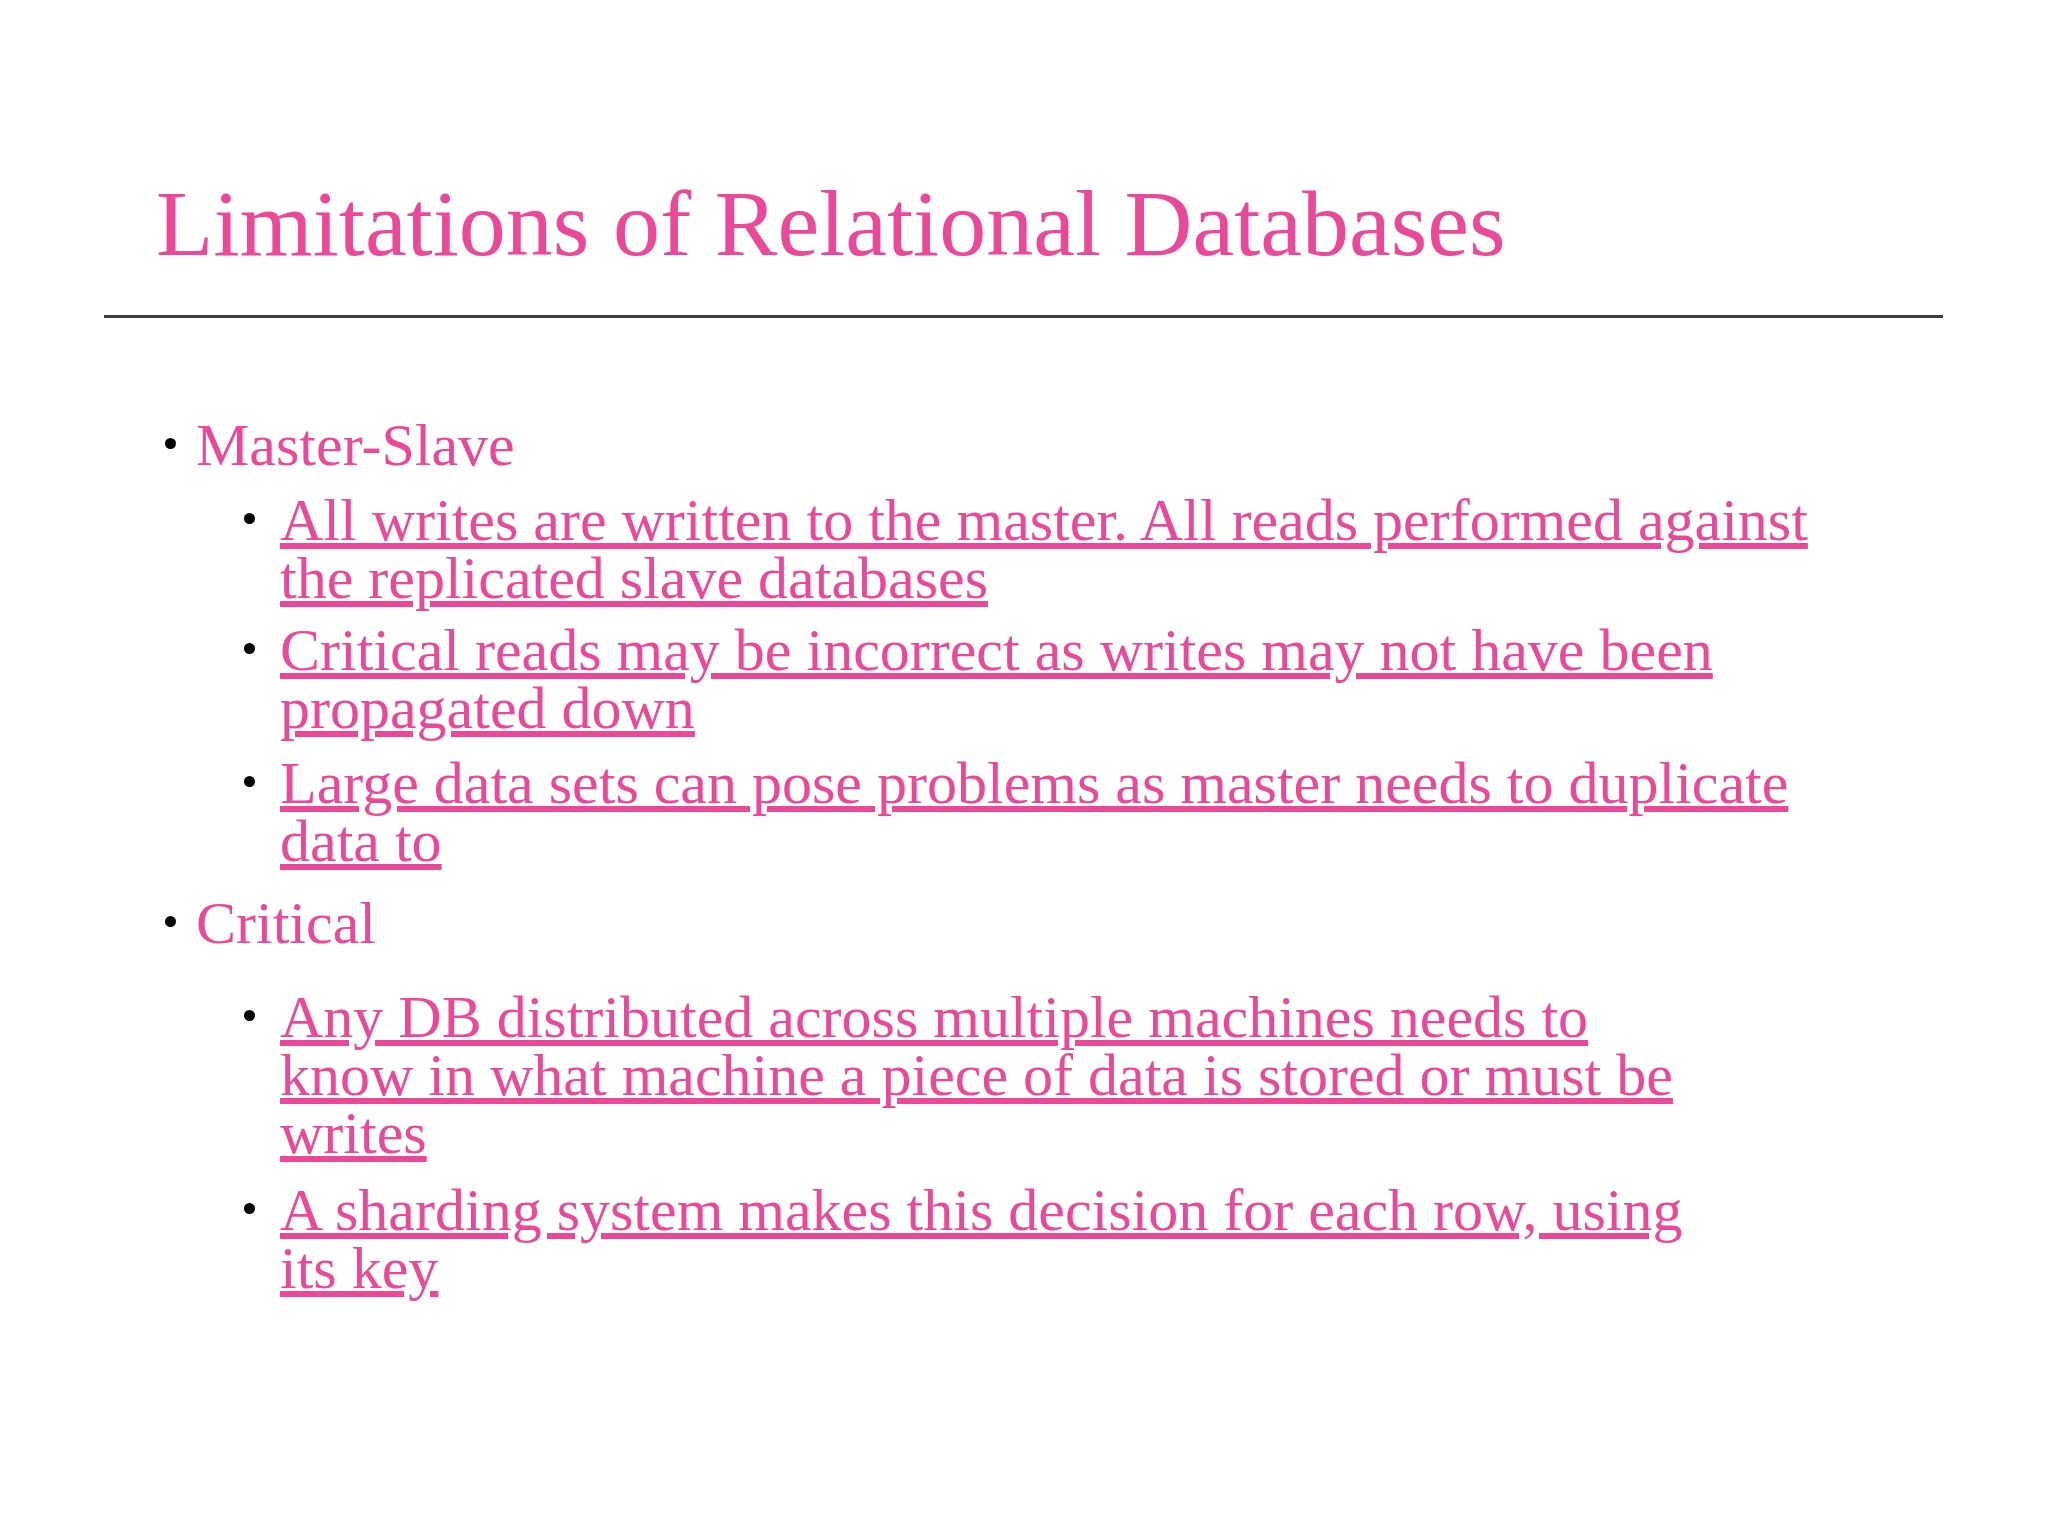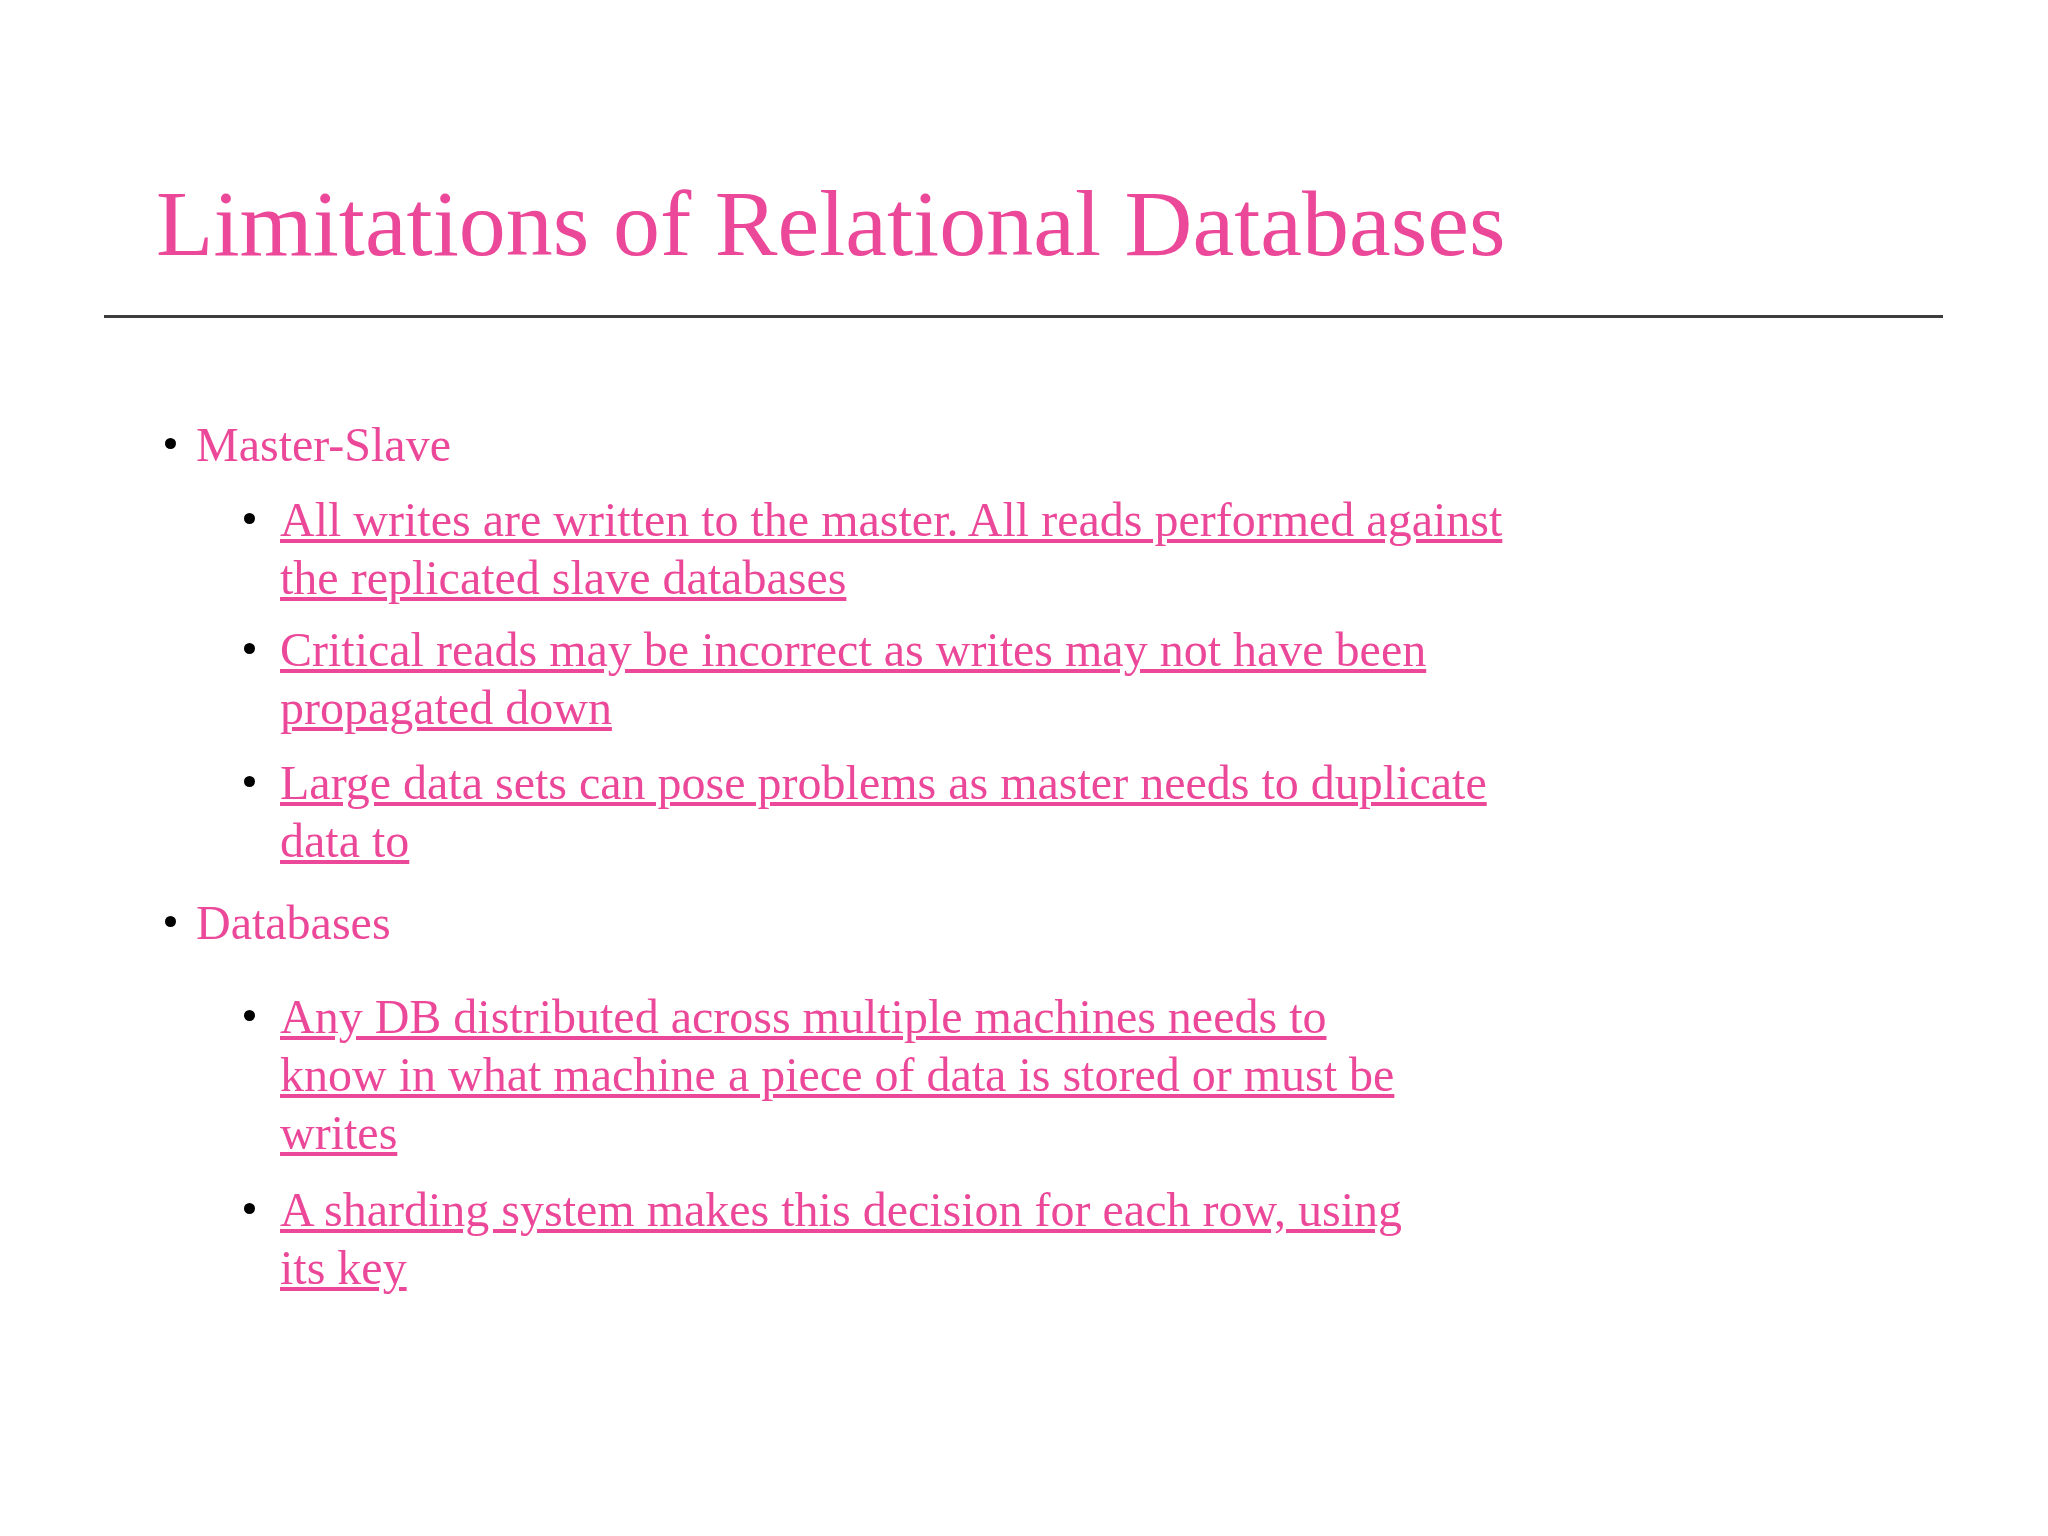--- a/index.html
+++ b/index.html
@@ -30,21 +30,21 @@
   .title-divider {
     position: absolute;
     left: 104px;
     top: 315px;
     width: 1839px;
     height: 3px;
     background: #3d3d3d;
   }
   .para {
     position: absolute;
-    font-size: 48px;
+    font-size: 60px;
     line-height: 58px;
   }
   .para .lines .line {
     white-space: nowrap;
   }
   .bullet-dot {
     position: absolute;
     width: 11px;
     height: 11px;
     border-radius: 50%;
@@ -104,21 +104,21 @@
     <span class="bullet-dot"></span>
     <div class="lines">
       <div class="line">Large data sets can pose problems as master needs to duplicate</div>
       <div class="line">data to</div>
     </div>
   </div>
 
   <div class="para lvl1 p-sharding">
     <span class="bullet-dot"></span>
     <div class="lines">
-      <div class="line">Databases</div>
+      <div class="line">Critical</div>
     </div>
   </div>
 
   <div class="para lvl2 p-anydb">
     <span class="bullet-dot"></span>
     <div class="lines">
       <div class="line">Any DB distributed across multiple machines needs to</div>
       <div class="line">know in what machine a piece of data is stored or must be</div>
       <div class="line">writes</div>
     </div>

